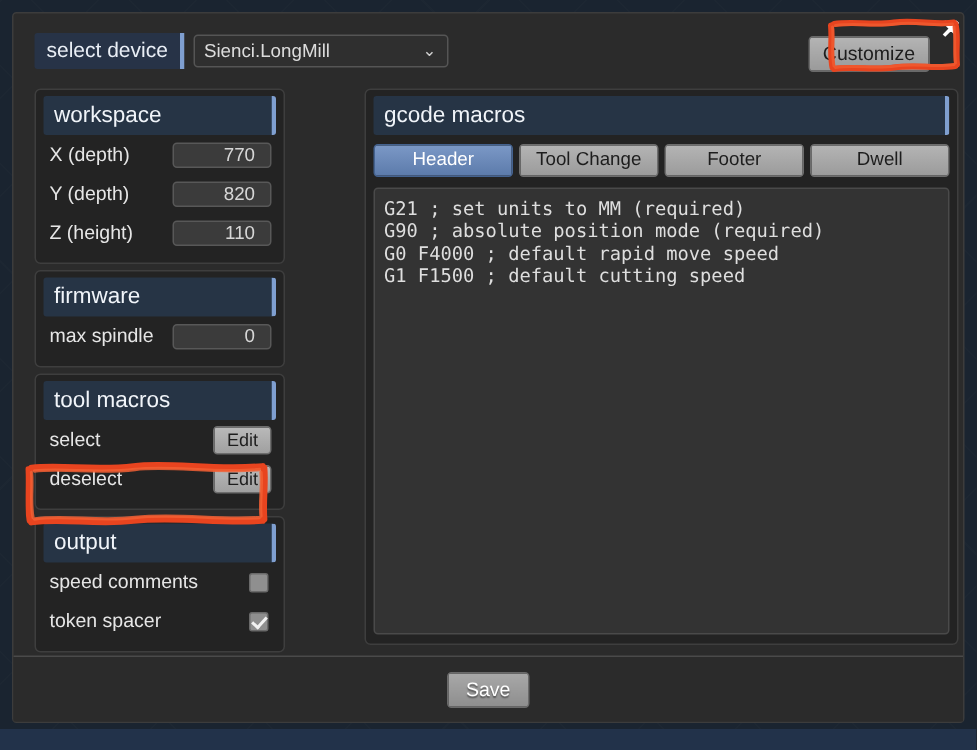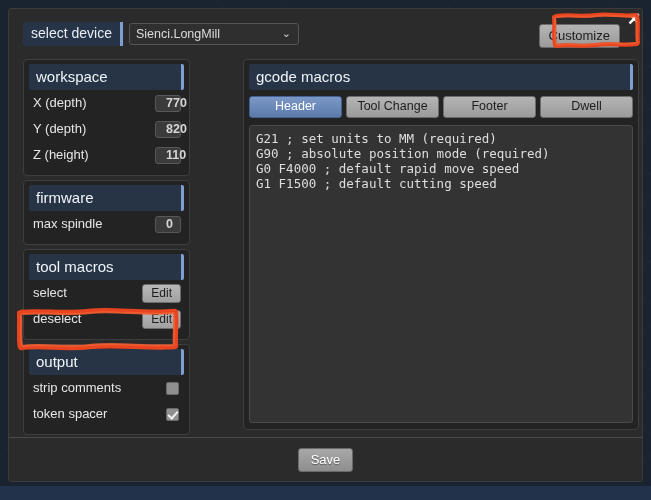--- a/index.html
+++ b/index.html
@@ -140,32 +140,31 @@
     justify-content: space-between;
     padding: 3px 3px 3px 4px;
     min-height: 20px;
   }
   .row-label {
     color: #e6e6e6;
     font-size: 13px;
     line-height: 16px;
   }
   .num-input {
-    width: 26px;
+    width: 66px;
     height: 17px;
     background: #3b3b3b;
     border: 1px solid #585858;
     border-radius: 3px;
     color: #d6d6d6;
     font-size: 12.5px;
     text-align: right;
     padding: 0 10px;
     box-sizing: border-box;
     line-height: 15px;
-    font-weight: bold;
   }
   .edit-btn {
     background: linear-gradient(#b9b9b9, #a0a0a0);
     border: 1px solid #6d6d6d;
     border-radius: 3px;
     color: #1d1d1d;
     font-size: 12px;
     padding: 1px 8px 2px 8px;
     cursor: pointer;
     line-height: 14px;
@@ -334,21 +333,21 @@
           </div>
           <div class="row">
             <span class="row-label">deselect</span>
             <div class="edit-btn">Edit</div>
           </div>
         </div>
 
         <div class="card">
           <div class="card-header">output</div>
           <div class="row">
-            <span class="row-label">strip comments</span>
+            <span class="row-label">speed comments</span>
             <div class="checkbox"></div>
           </div>
           <div class="row">
             <span class="row-label">token spacer</span>
             <div class="checkbox checked"></div>
           </div>
 
         </div>
 
       </div>

